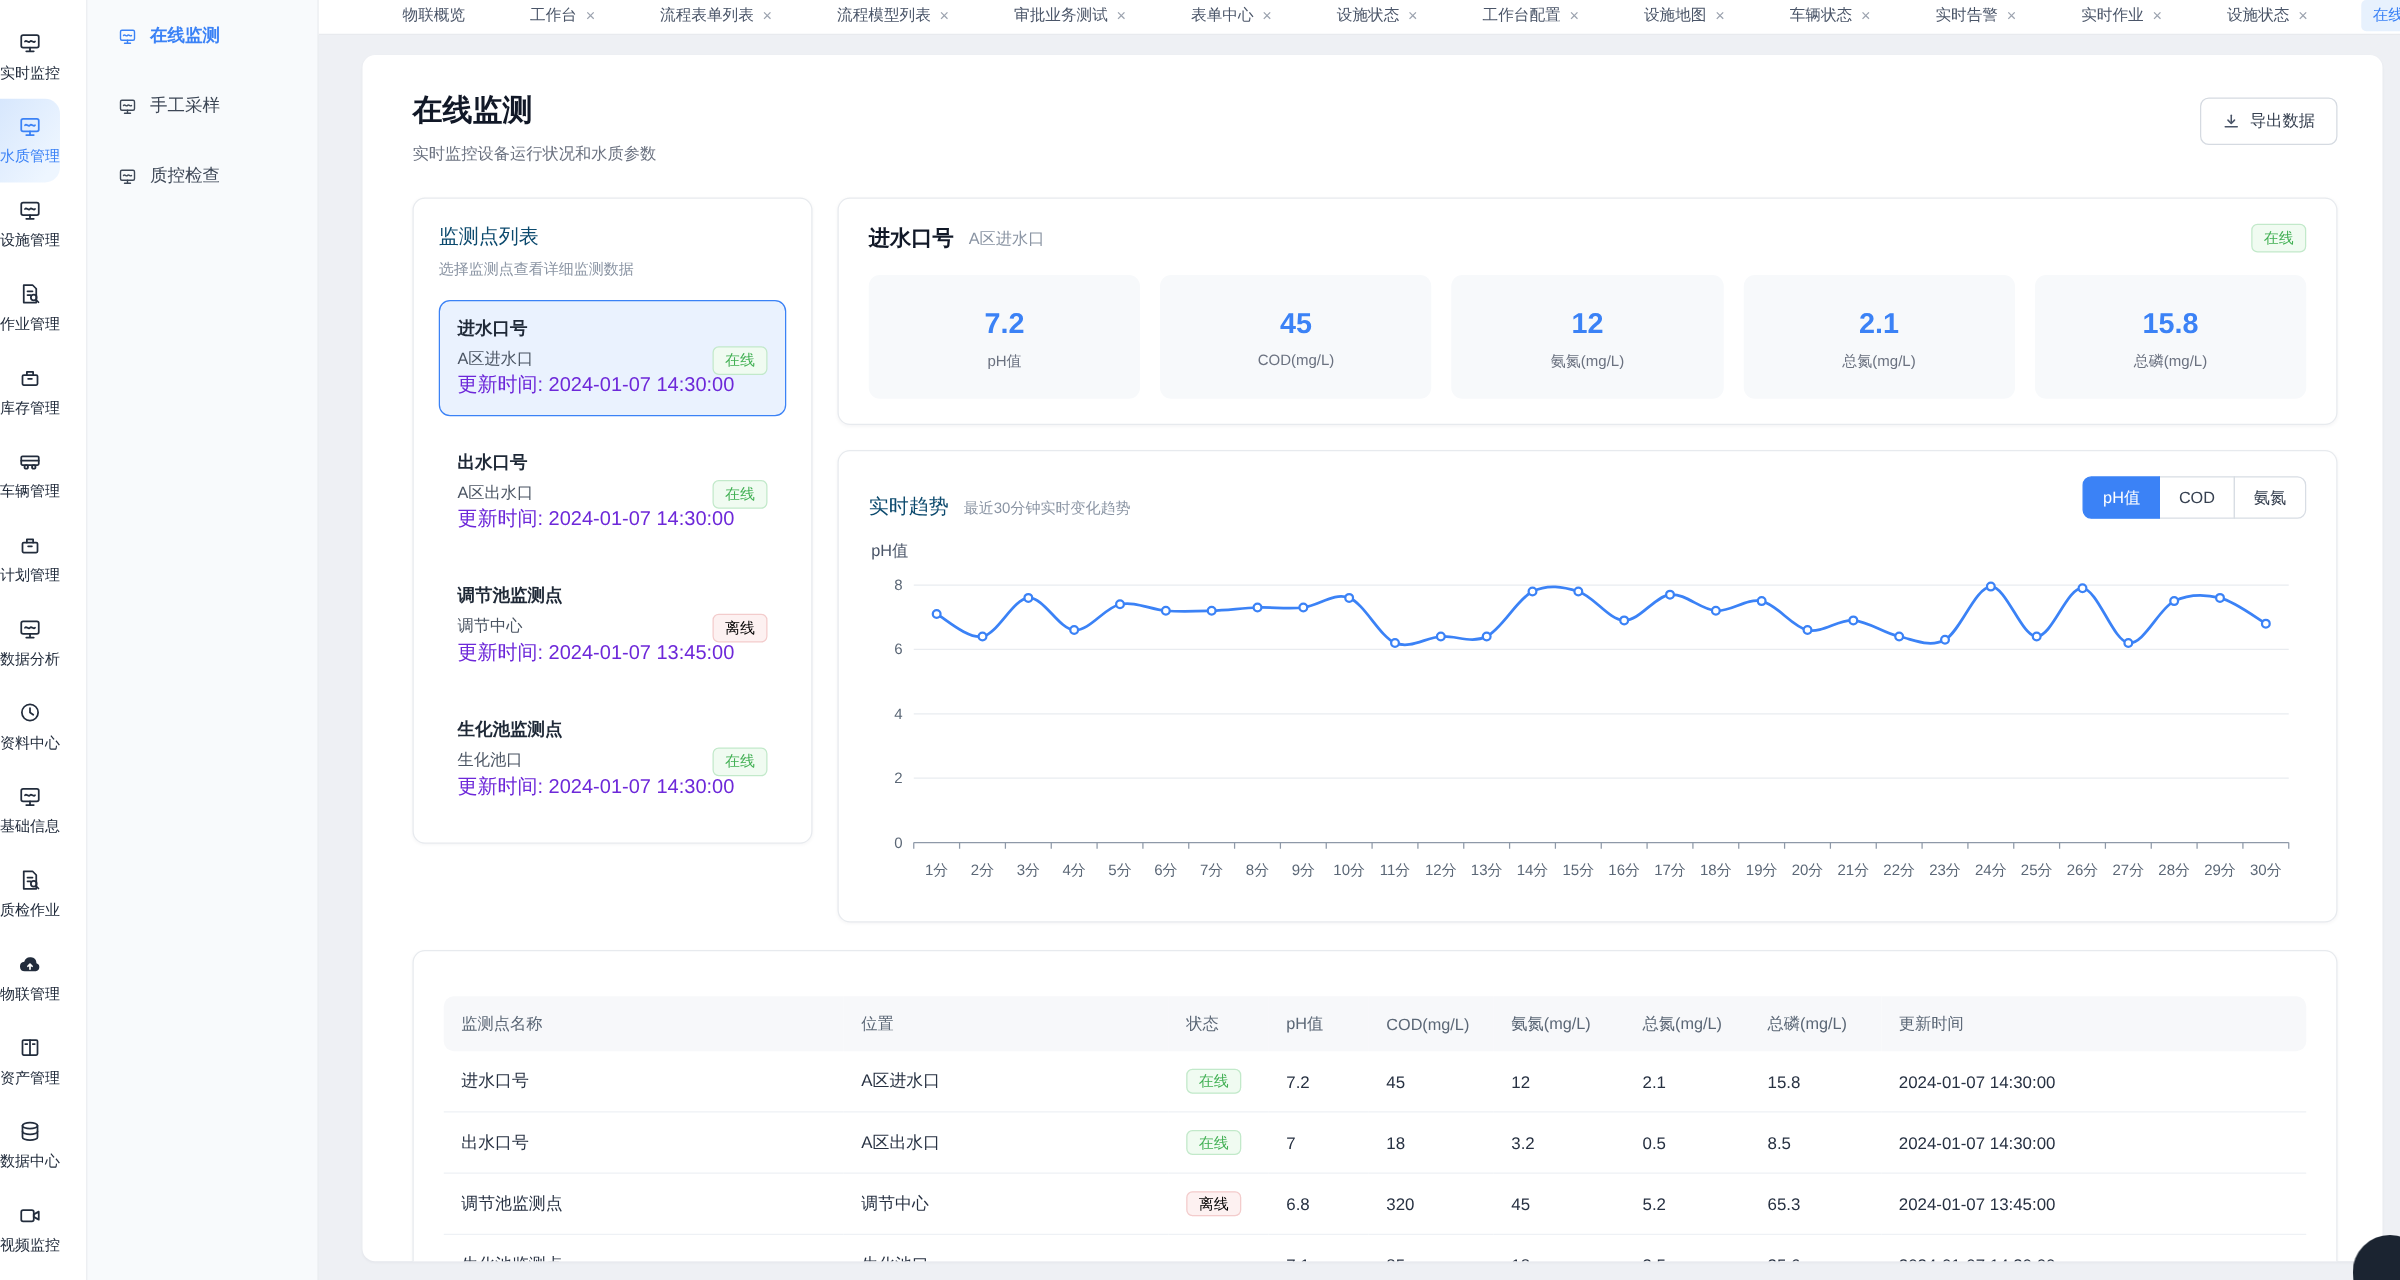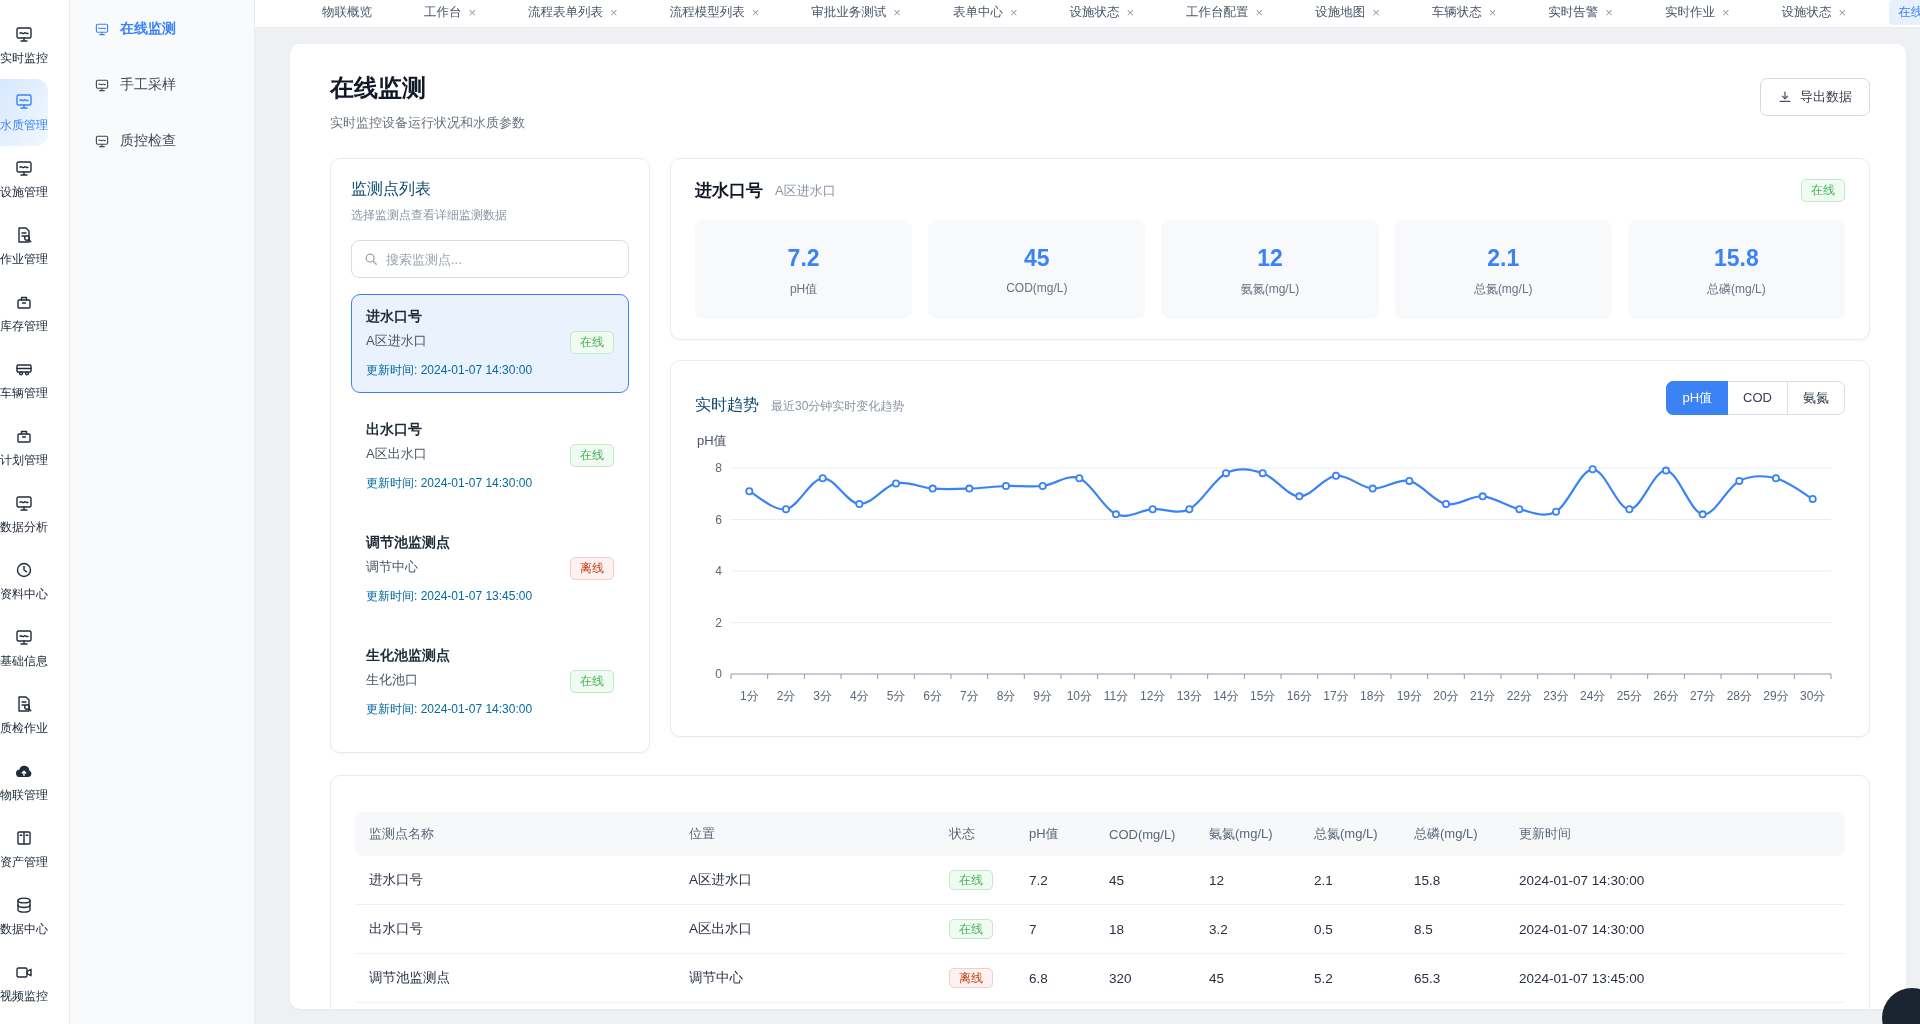--- a/index.html
+++ b/index.html
@@ -53,26 +53,26 @@
   .search-box { margin-top:16px; display:flex; align-items:center; gap:8px; border:1px solid #d8dde4;
     border-radius:8px; height:38px; padding:0 12px; background:#fff; }
   .search-box svg { width:14px; height:14px; flex:none; }
   .search-box input { border:none; outline:none; flex:1; font-size:13px; color:#374151; font-family:inherit; background:transparent; }
   .search-box input::placeholder { color:#9aa3b0; }
   .plist { margin-top:16px; display:flex; flex-direction:column; gap:14px; }
   .pitem { position:relative; padding:13px 14px; border-radius:9px; border:1px solid transparent; cursor:pointer; }
   .pitem.selected { border-color:#3b82f6; background:#eaf2fe; }
   .pitem .pname { font-size:14px; font-weight:600; color:#1f2937; }
   .pitem .ploc { font-size:13px; color:#4b5563; margin-top:6px; }
-  .pitem .pupd { font-size:12px; color:#0369a1; margin-top:12px; }
+  .pitem .pupd { font-size:16px; color:#6d28d9; margin-top:2px; }
   .pitem .badge { position:absolute; right:14px; top:36px; }
 
   .badge { font-size:12px; padding:2px 9px; border-radius:5px; border:1px solid; white-space:nowrap; }
   .badge.online { color:#42b054; background:#f0fbf1; border-color:#c2e9ca; }
-  .badge.offline { color:#c2410c; background:#fdf1f1; border-color:#f3cccc; }
+  .badge.offline { color:#000000; background:#fdf1f1; border-color:#f3cccc; }
 
   
   .right-col { flex:1; min-width:0; display:flex; flex-direction:column; }
   .detail-card { padding:20px 24px; }
   .detail-head { display:flex; align-items:center; gap:12px; }
   .detail-name { font-size:17px; font-weight:700; color:#111827; }
   .detail-loc { font-size:13px; color:#8a94a3; }
   .detail-head .badge { margin-left:auto; }
   .stats { display:flex; gap:16px; margin-top:18px; }
   .stat { flex:1; background:#f7f9fb; border-radius:9px; text-align:center; padding:25px 0 21px; }
@@ -332,27 +332,20 @@
             </svg>
             <span>导出数据</span>
           </button>
         </div>
 
         <div class="columns">
 
           <div class="panel point-list">
             <div class="panel-title">监测点列表</div>
             <div class="panel-sub">选择监测点查看详细监测数据</div>
-            <div class="search-box">
-              <svg viewBox="0 0 16 16" fill="none" stroke="#9aa3b0" stroke-width="1.5" stroke-linecap="round">
-                <circle cx="7" cy="7" r="4.5"></circle>
-                  <path d="M10.5 10.5L14 14"></path>
-              </svg>
-              <input type="text" placeholder="搜索监测点..." style="">
-            </div>
             <div class="plist" id="point-list">
                 <div class="pitem selected">
                   <div class="pname">进水口号</div>
                   <div class="ploc">A区进水口</div>
                   <div class="pupd">更新时间: 2024-01-07 14:30:00</div>
                   <span class="badge online">在线</span>
                 </div>
                 <div class="pitem">
                   <div class="pname">出水口号</div>
                   <div class="ploc">A区出水口</div>

